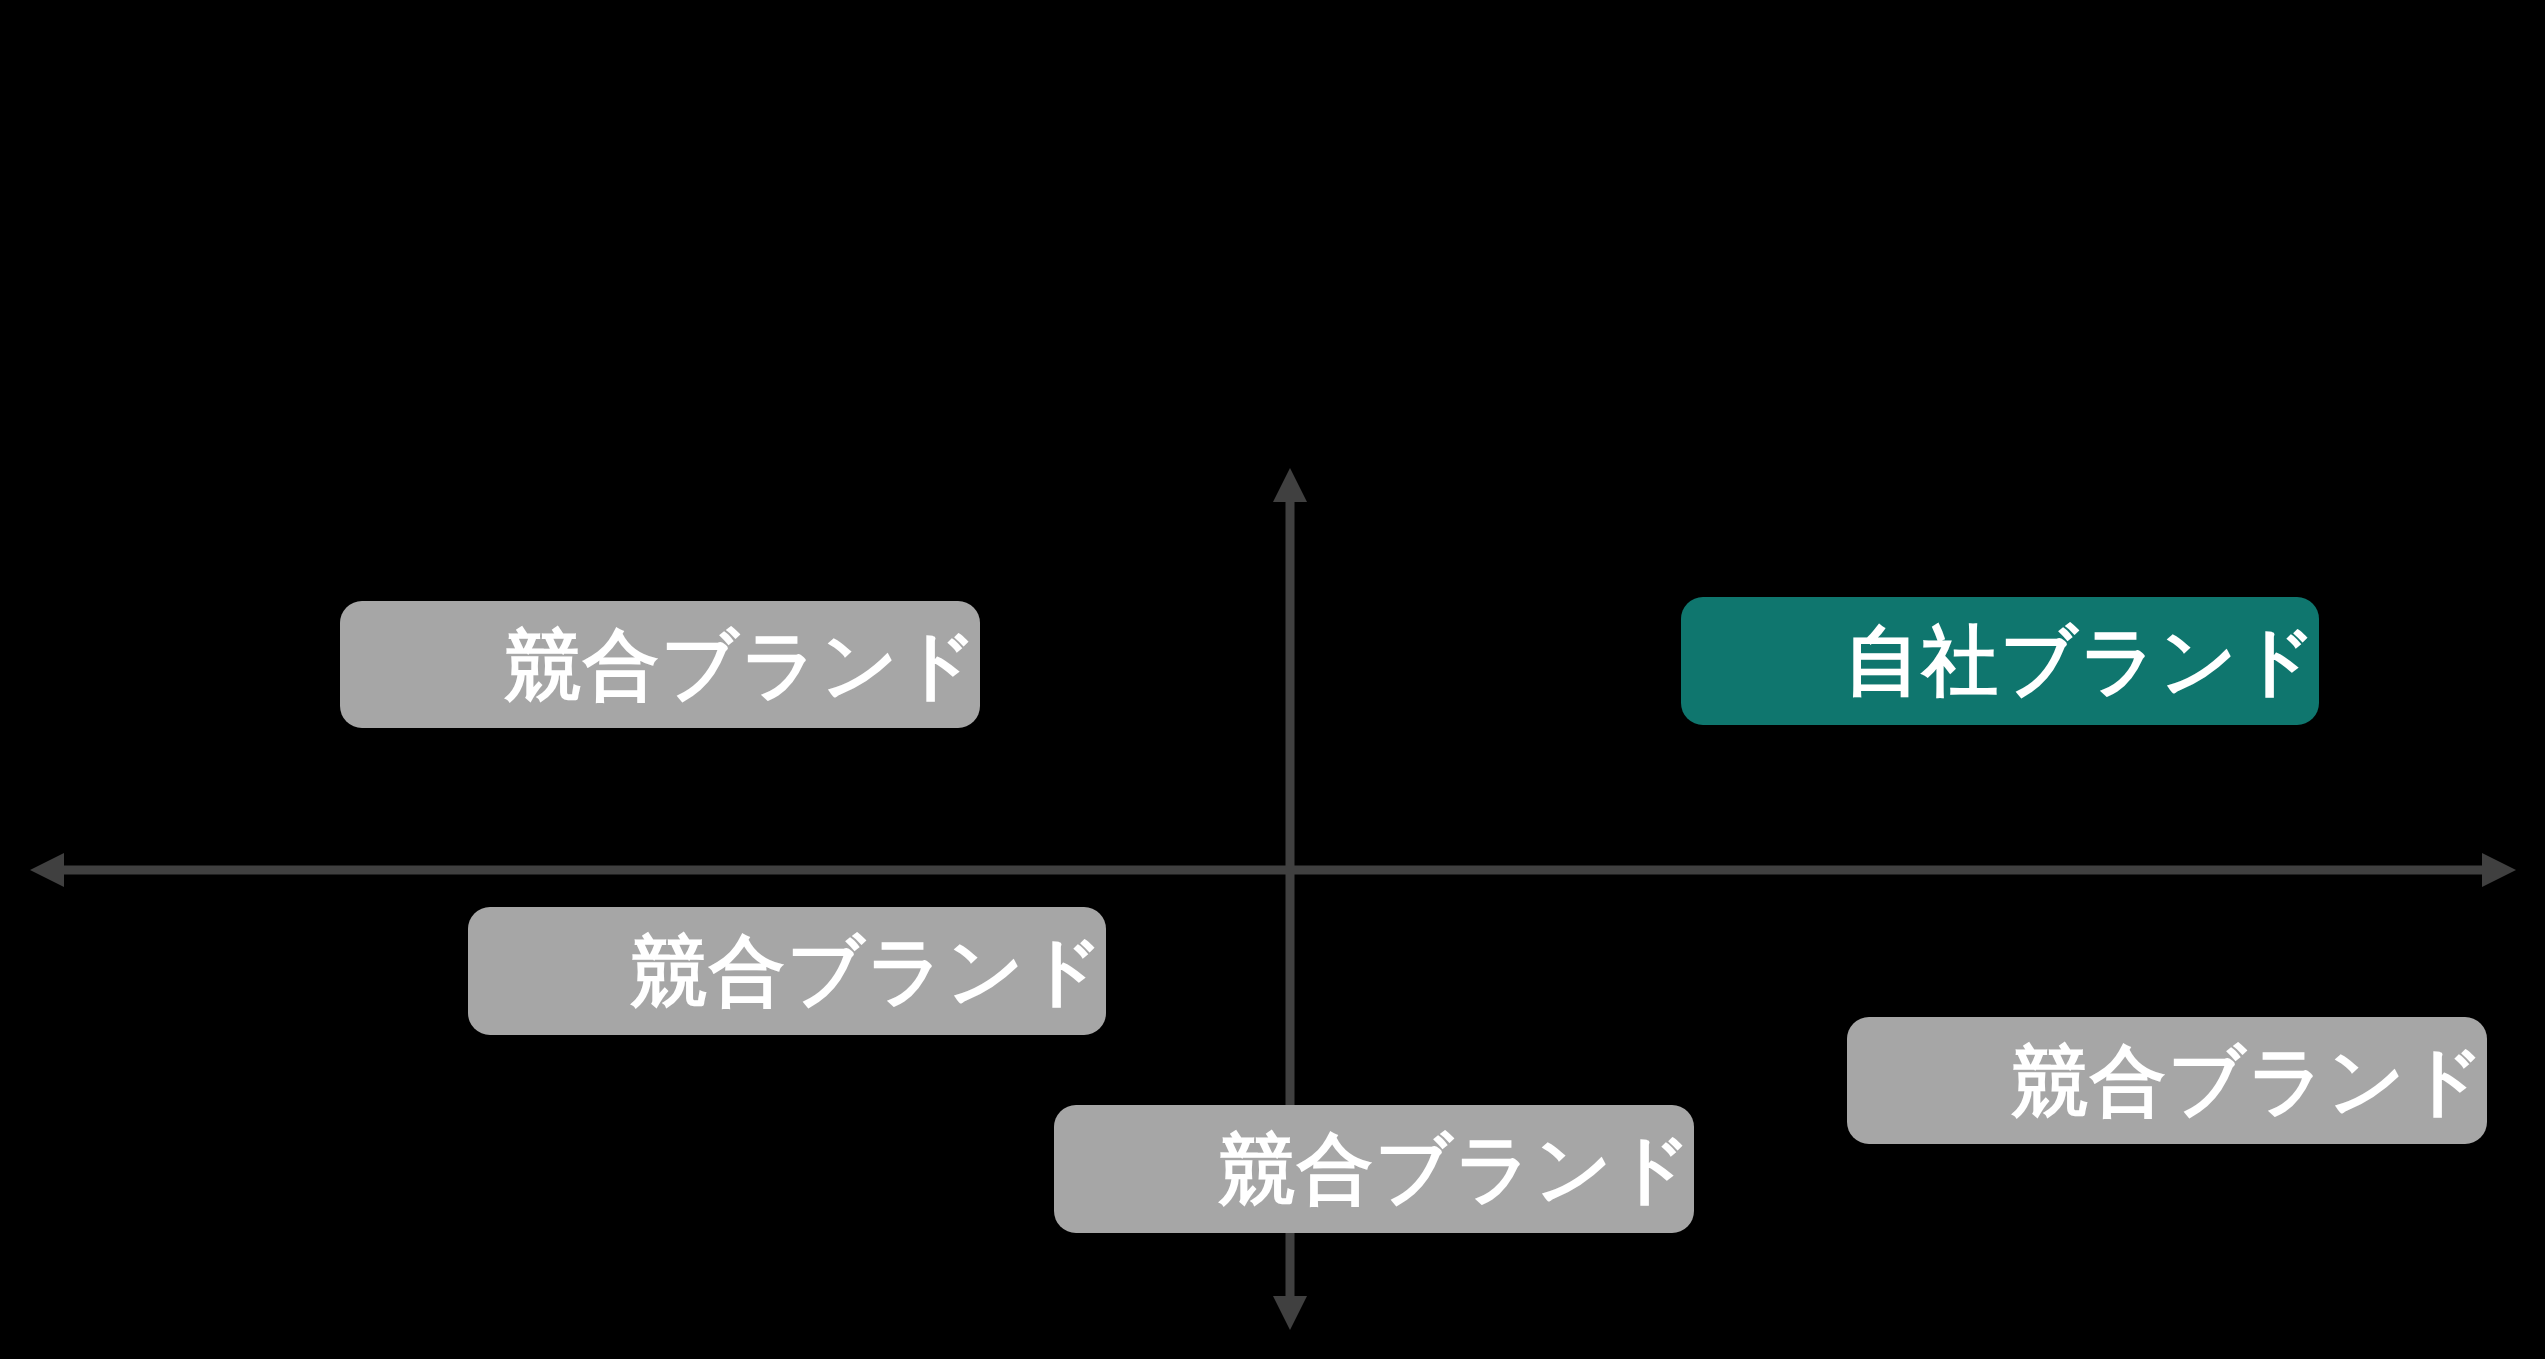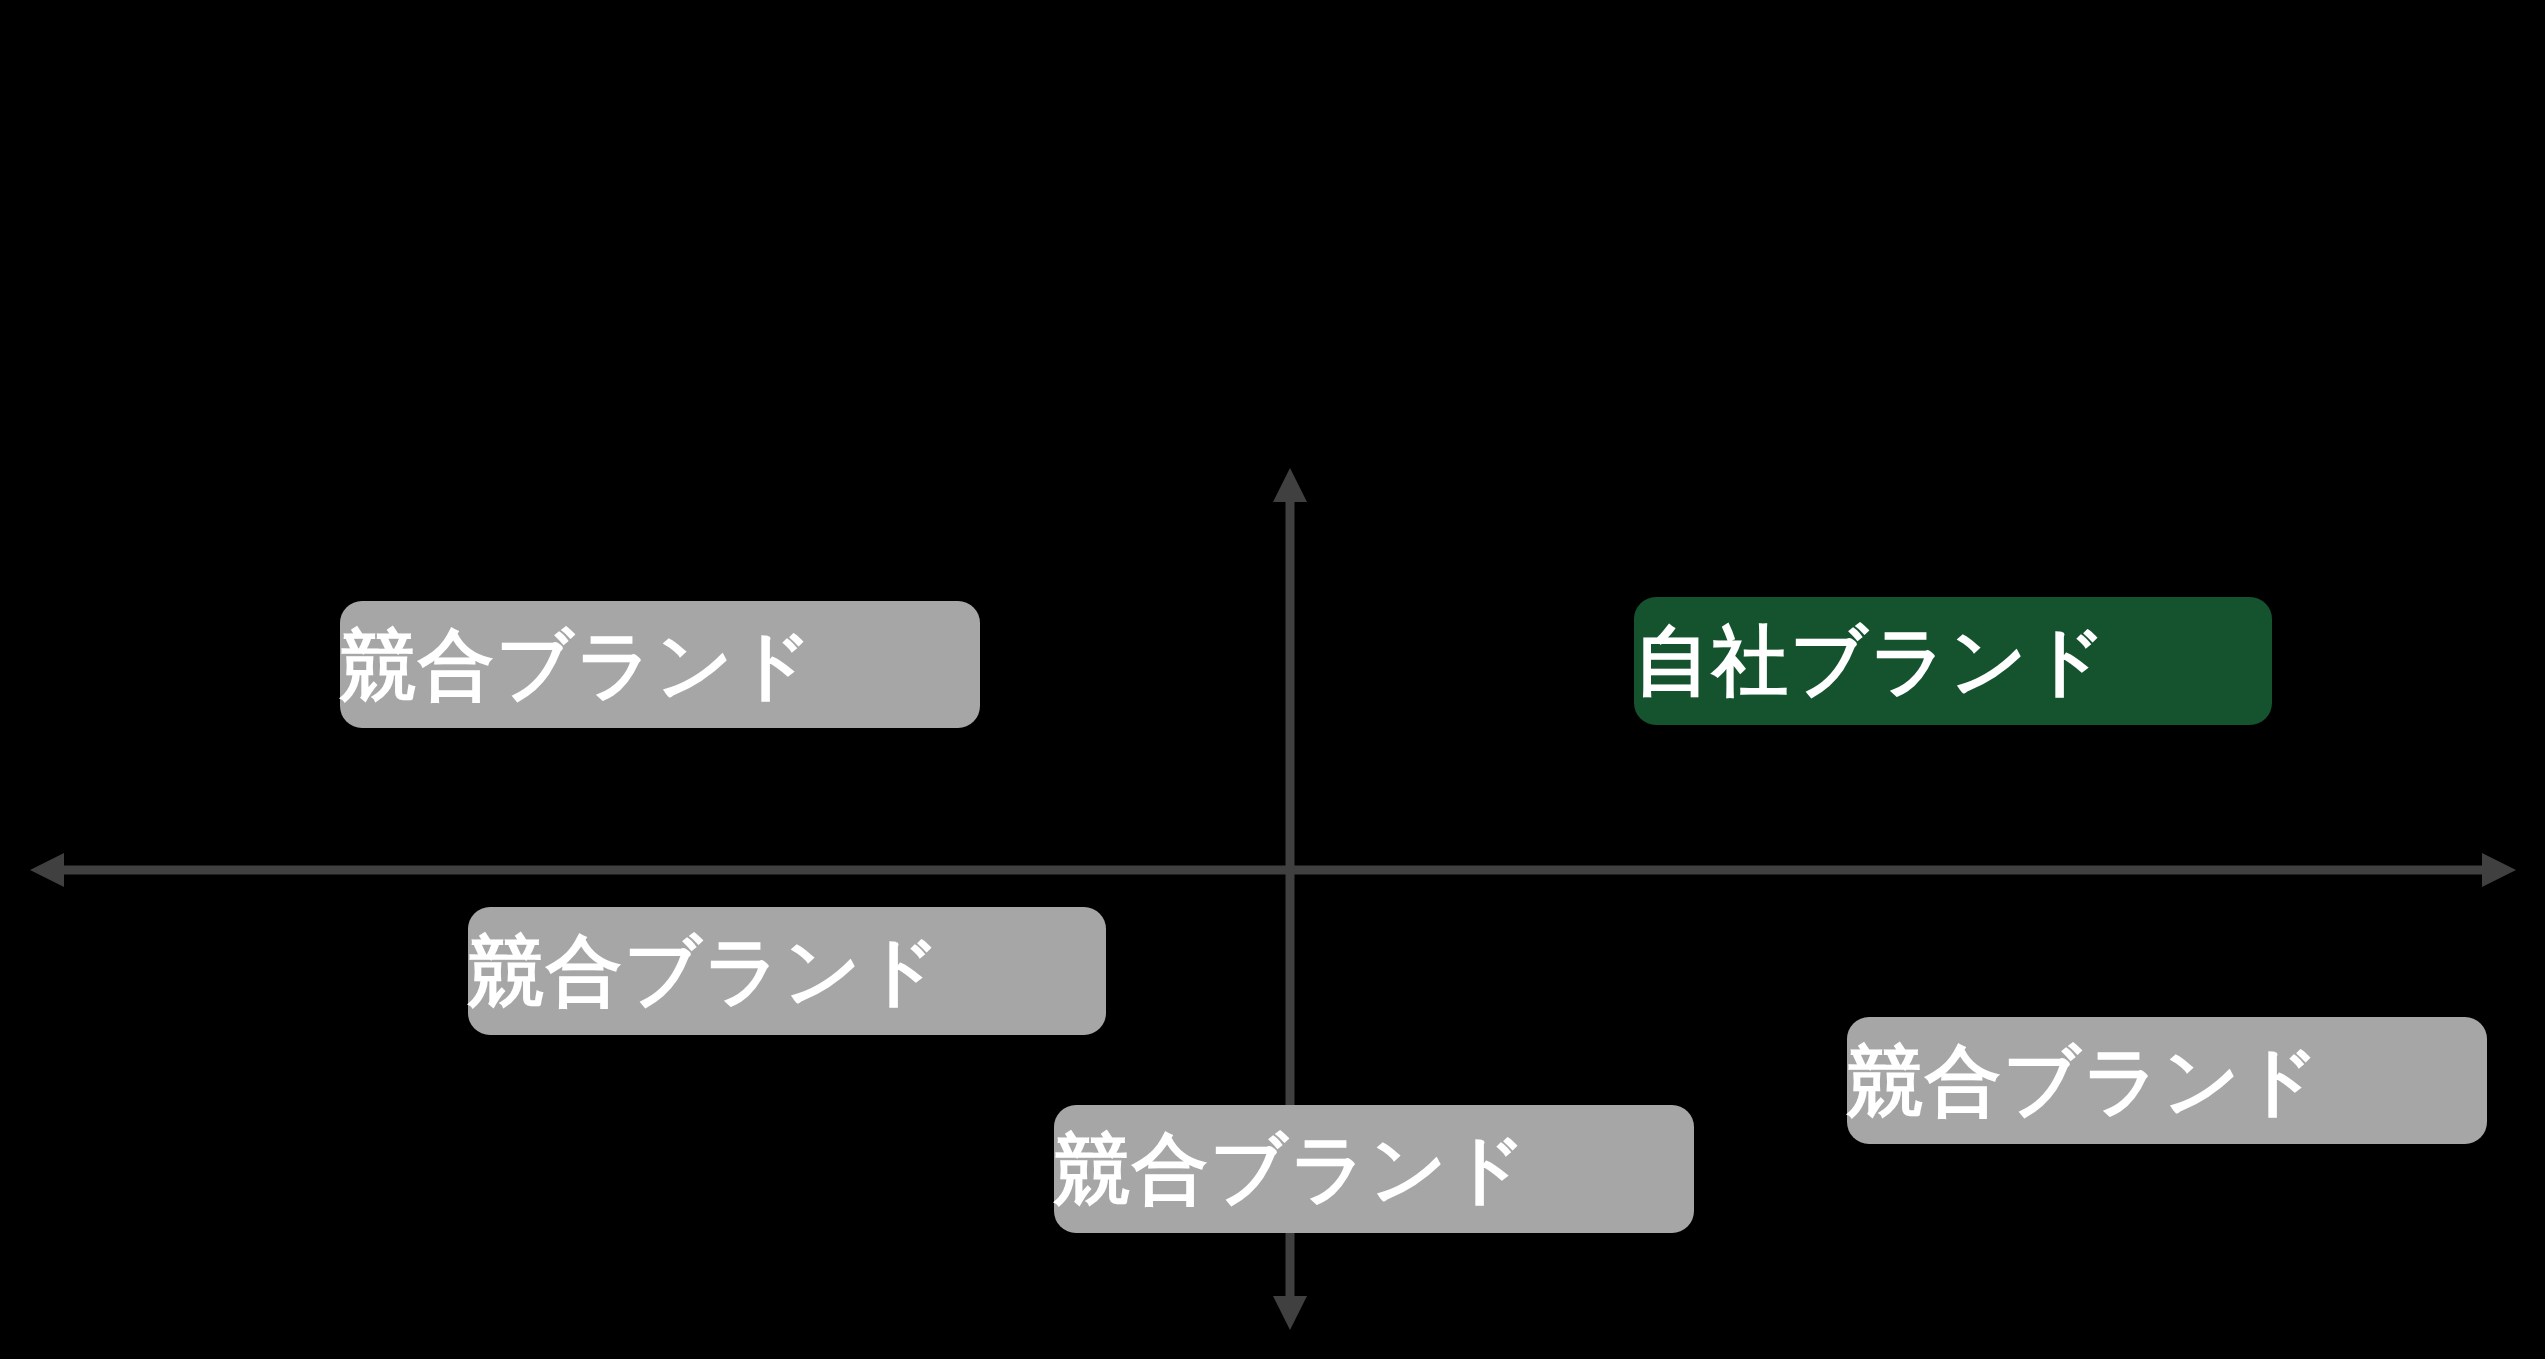--- a/index.html
+++ b/index.html
@@ -20,31 +20,31 @@
     left: 0;
     top: 0;
     width: 2545px;
     height: 1359px;
     display: block;
   }
   .brand-box {
     position: absolute;
     display: flex;
     align-items: center;
-    justify-content: flex-start;
+    justify-content: flex-end;
     border-radius: 22px;
     color: #FFFFFF;
     font-size: 76px;
     font-weight: bold;
     letter-spacing: 2px;
     line-height: 1;
     white-space: nowrap;
   }
   .brand-box.gray { background: #A6A6A6; }
-  .brand-box.cyan { background: #14532d; }
+  .brand-box.cyan { background: #0f766e; margin-left: 47px; }
 
   
   .box-upper-left   { left: 340px;  top: 601px;  width: 640px; height: 127px; }
   .box-upper-right  { left: 1634px; top: 597px;  width: 638px; height: 128px; }
   .box-lower-left   { left: 468px;  top: 907px;  width: 638px; height: 128px; }
   .box-lower-center { left: 1054px; top: 1105px; width: 640px; height: 128px; }
   .box-lower-right  { left: 1847px; top: 1017px; width: 640px; height: 127px; }
 </style>
 </head>
 <body>

